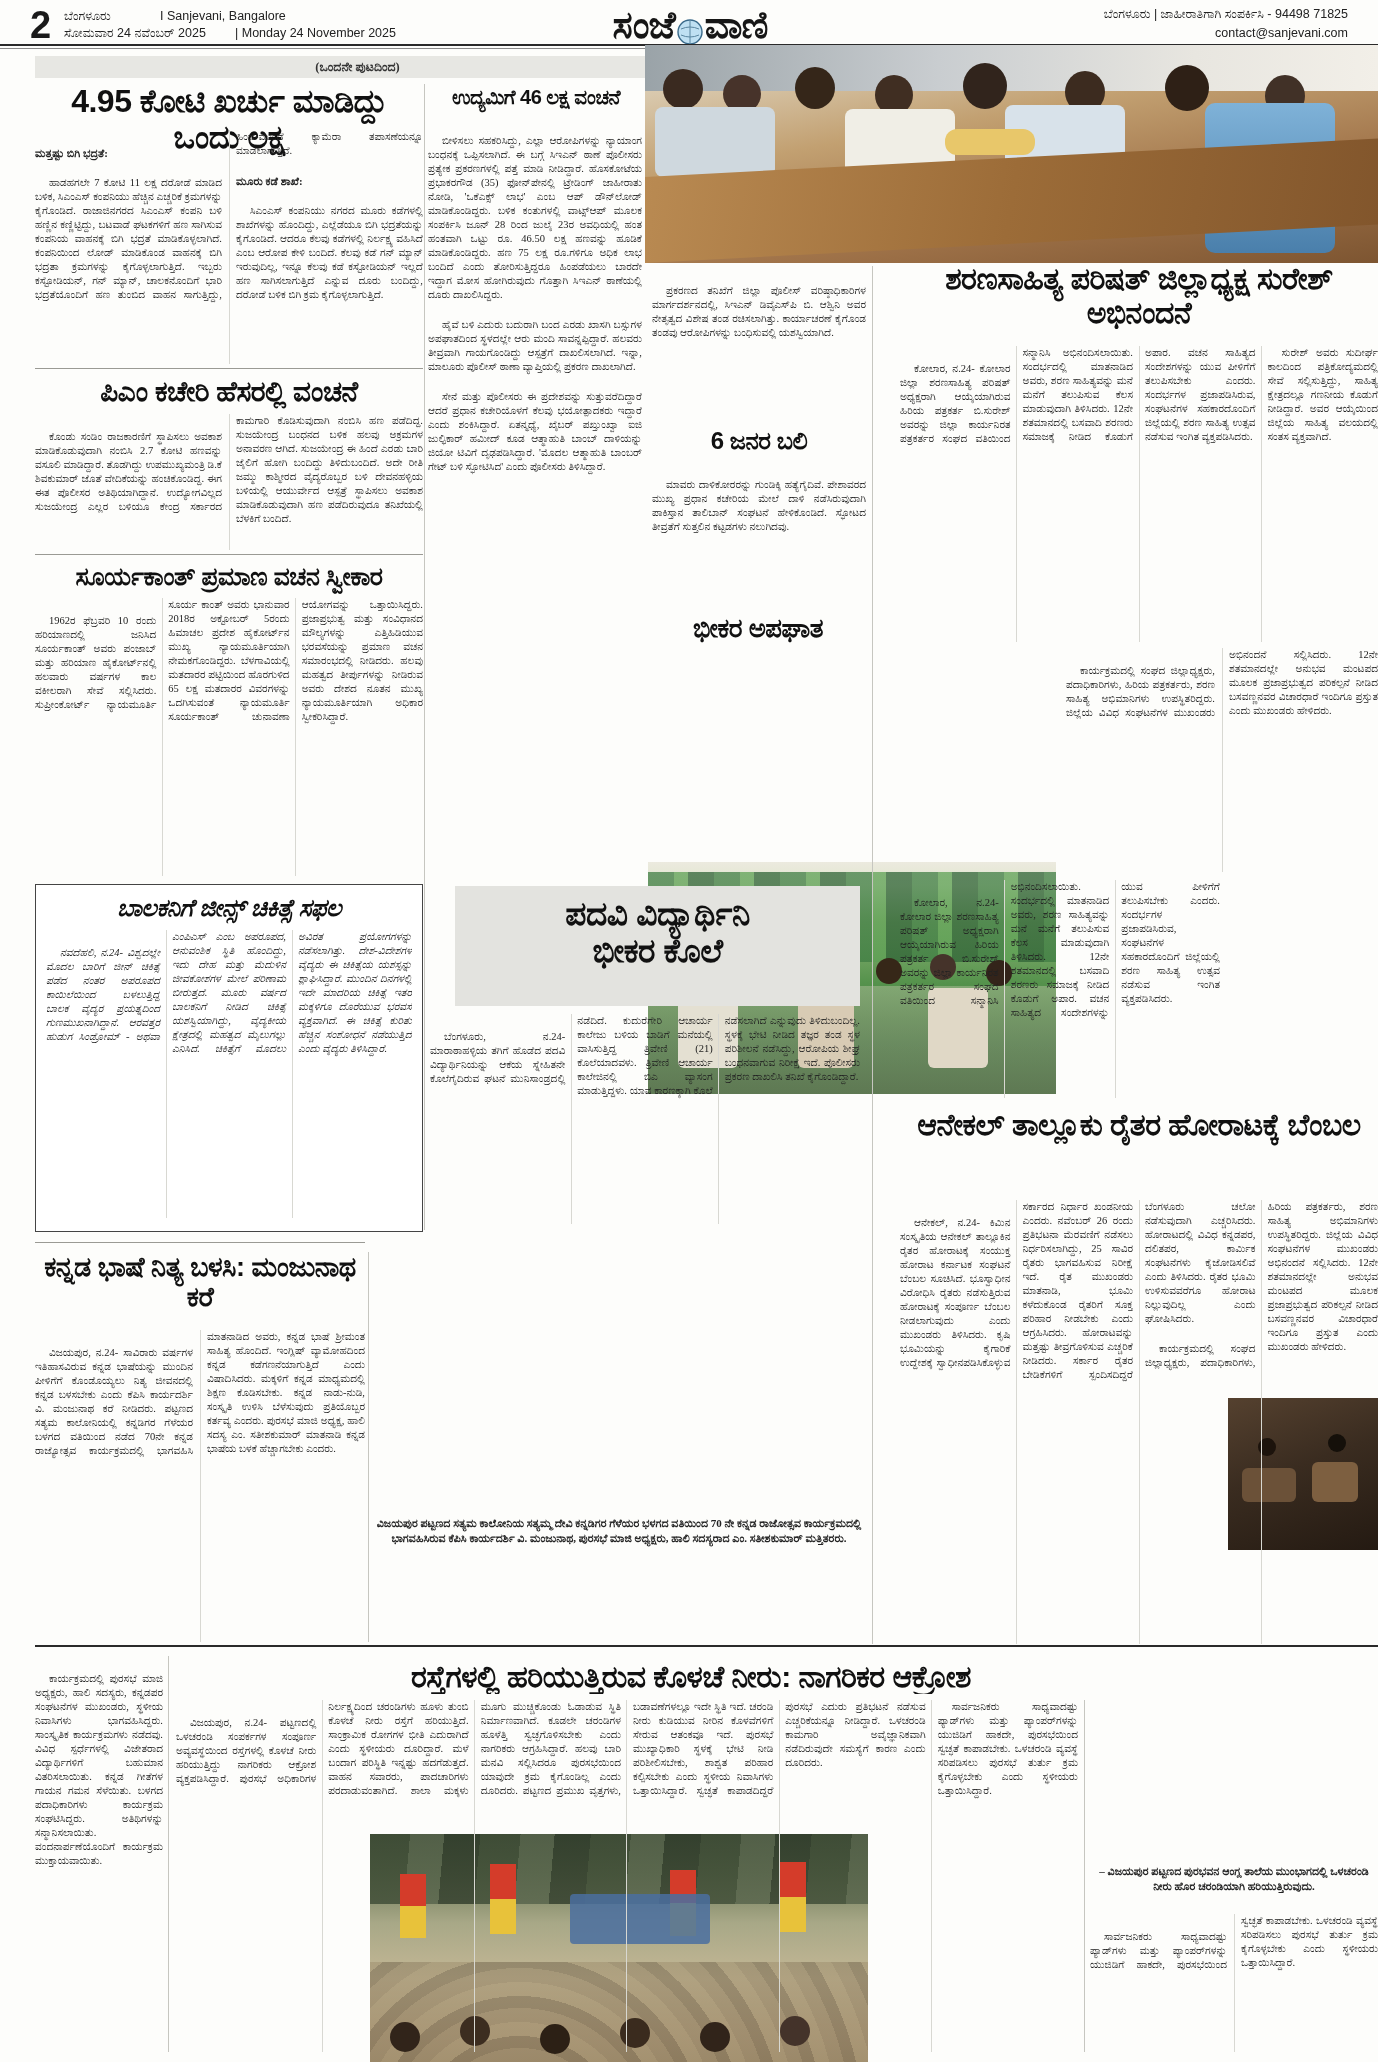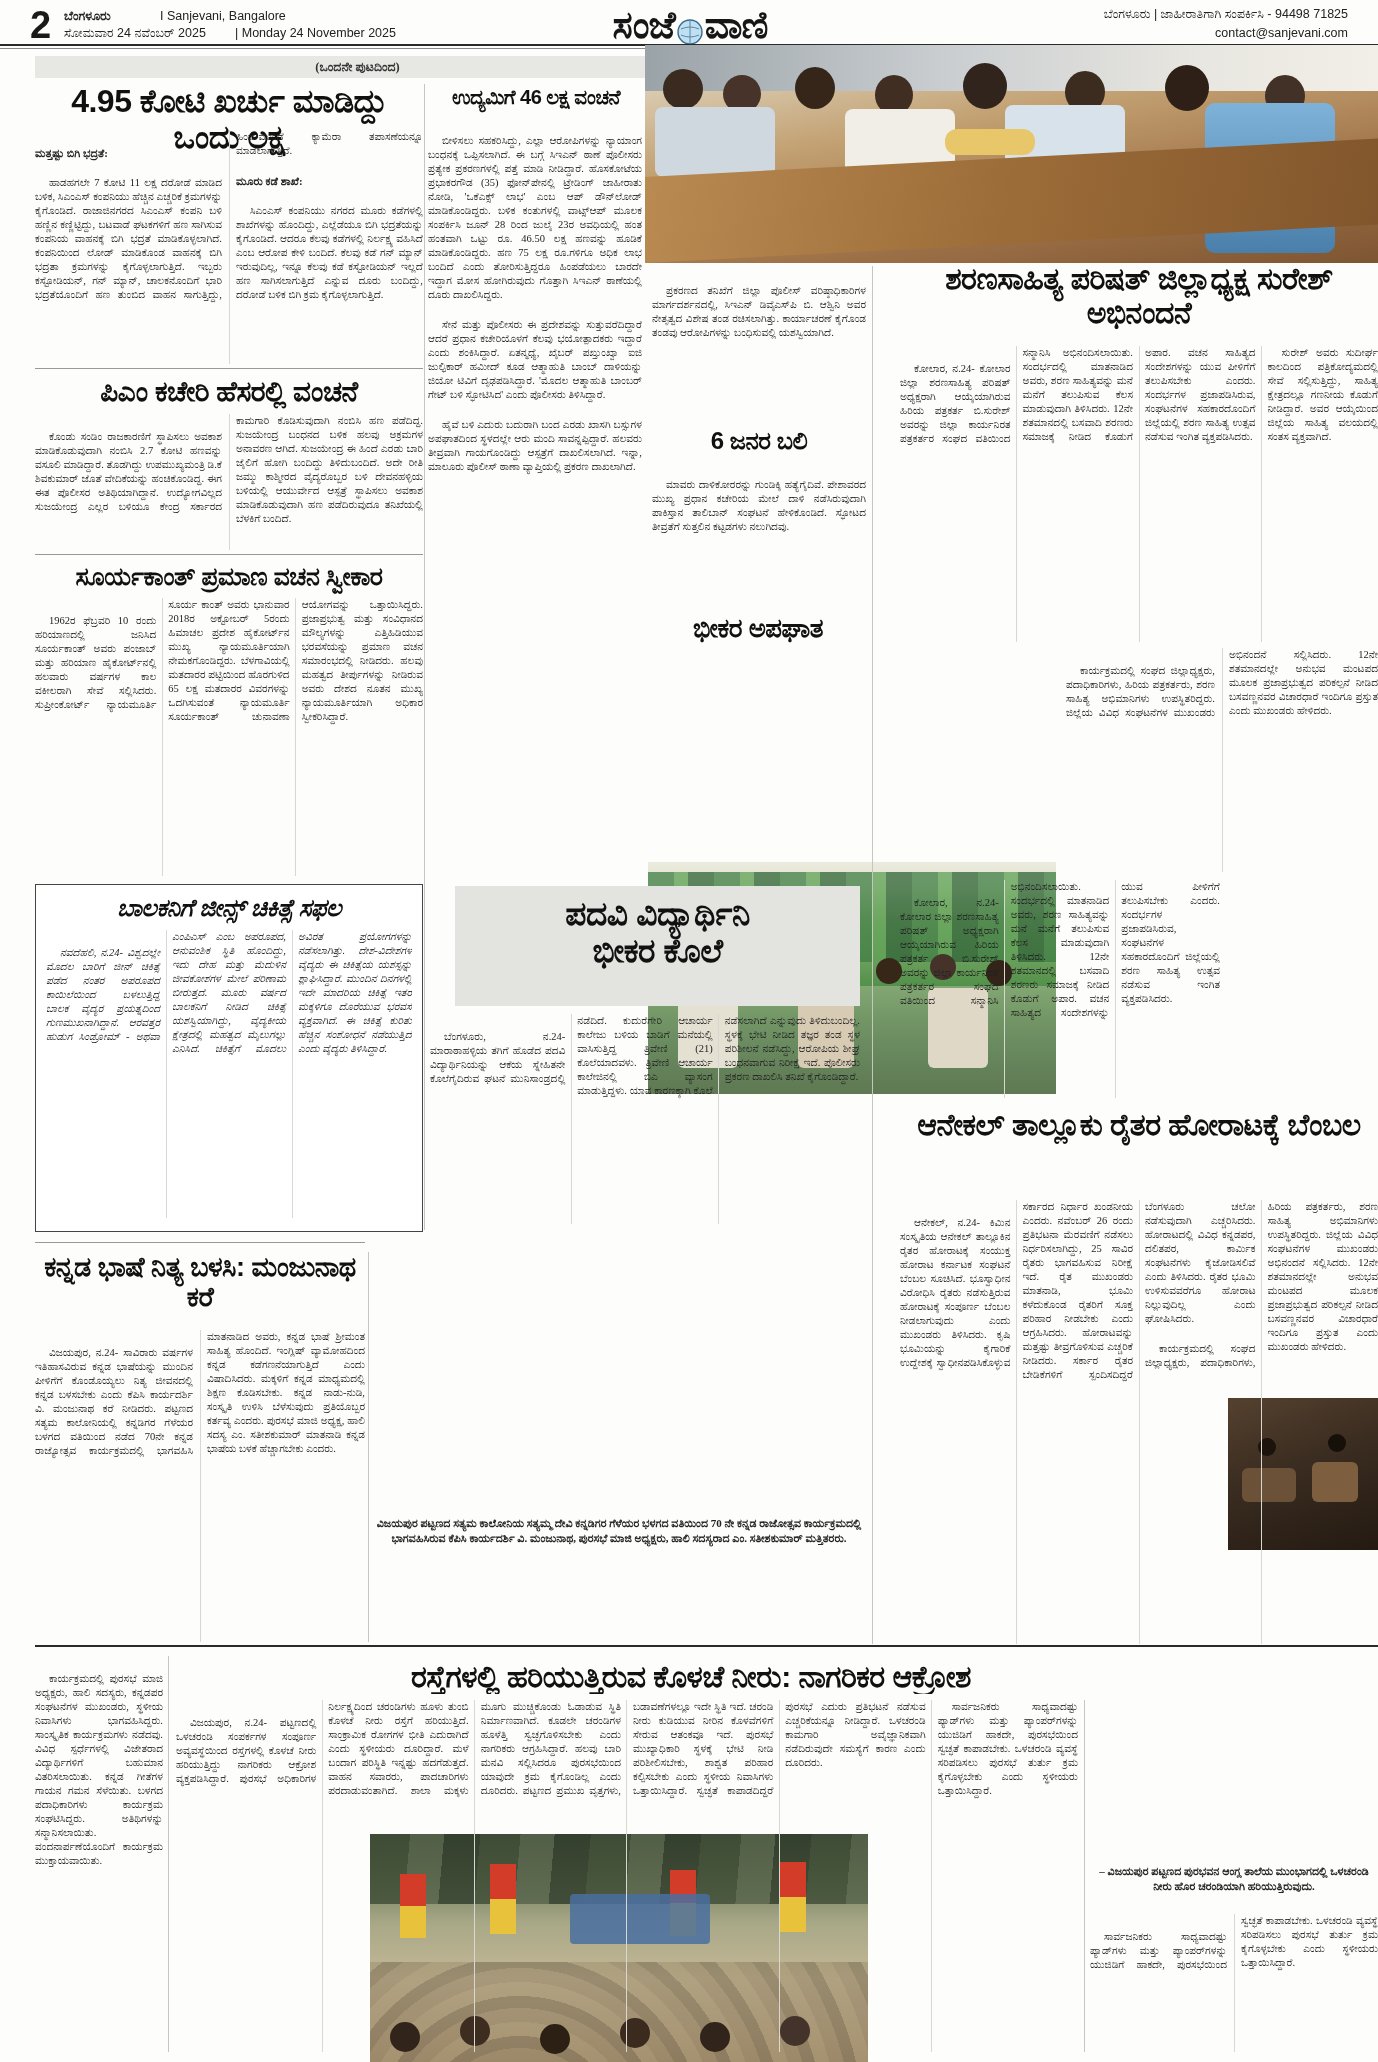--- a/index.html
+++ b/index.html
@@ -29,21 +29,21 @@
   .boxed{border:1.6px solid #444;font-style:italic;}
   .mast{font-family:"Liberation Sans",sans-serif;font-weight:800;font-size:38px;
         color:#161616;letter-spacing:-1px;}
   .hdr-small{font-size:12.5px;line-height:16px;color:#222;font-family:"Liberation Sans",sans-serif;}
 </style>
 </head>
 <body>
 
 <div class="abs" style="left:30px;top:8px;width:650px;height:36px;">
   <span class="abs" style="left:0;top:-4px;font-size:38px;font-weight:700;font-family:'Liberation Sans',sans-serif;">2</span>
-  <span class="abs hdr-small" style="left:34px;top:0;font-weight:700;">ಬೆಂಗಳೂರು</span>
+  <span class="abs hdr-small" style="left:34px;top:0;font-weight:400;">ಬೆಂಗಳೂರು</span>
   <span class="abs hdr-small" style="left:130px;top:0;text-align:right;">I  Sanjevani, Bangalore</span>
   <span class="abs hdr-small" style="left:34px;top:17px;">ಸೋಮವಾರ 24 ನವೆಂಬರ್ 2025</span>
   <span class="abs hdr-small" style="left:205px;top:17px;">|  Monday  24  November  2025</span>
 </div>
 
 <div class="abs" style="left:560px;top:4px;width:260px;height:40px;text-align:center;">
   <span class="mast">ಸಂಜೆ</span><span style="display:inline-block;vertical-align:middle;margin:0 2px;"><svg width="26" height="26" viewBox="0 0 26 26">
         <circle cx="13" cy="13" r="12" fill="#bfe0f2" stroke="#3a6a8a" stroke-width="1.4"></circle>
         <path d="M4 10 Q13 6 22 10 M4 16 Q13 20 22 16 M13 1 V25" stroke="#5a86a0" stroke-width="1" fill="none"></path>
       </svg></span><span class="mast">ವಾಣಿ</span>
@@ -97,22 +97,22 @@
 <div class="abs rule-h" style="left:35px;top:554px;width:388px;"></div>
 
 <div class="abs hl" style="left:35px;top:562px;width:388px;font-size:25px;">ಸೂರ್ಯಕಾಂತ್ ಪ್ರಮಾಣ ವಚನ ಸ್ವೀಕಾರ</div>
 <div class="abs body-text cols3" style="left:35px;top:598px;width:388px;height:278px;">
   <p>1962ರ ಫೆಬ್ರವರಿ 10 ರಂದು ಹರಿಯಾಣದಲ್ಲಿ ಜನಿಸಿದ ಸೂರ್ಯಕಾಂತ್ ಅವರು ಪಂಜಾಬ್ ಮತ್ತು ಹರಿಯಾಣ ಹೈಕೋರ್ಟ್‌ನಲ್ಲಿ ಹಲವಾರು ವರ್ಷಗಳ ಕಾಲ ವಕೀಲರಾಗಿ ಸೇವೆ ಸಲ್ಲಿಸಿದರು. ಸುಪ್ರೀಂಕೋರ್ಟ್ ನ್ಯಾಯಮೂರ್ತಿ ಸೂರ್ಯ ಕಾಂತ್ ಅವರು ಭಾನುವಾರ 2018ರ ಅಕ್ಟೋಬರ್ 5ರಂದು ಹಿಮಾಚಲ ಪ್ರದೇಶ ಹೈಕೋರ್ಟ್‌ನ ಮುಖ್ಯ ನ್ಯಾಯಮೂರ್ತಿಯಾಗಿ ನೇಮಕಗೊಂಡಿದ್ದರು. ಬೆಳಗಾವಿಯಲ್ಲಿ ಮತದಾರರ ಪಟ್ಟಿಯಿಂದ ಹೊರಗುಳಿದ 65 ಲಕ್ಷ ಮತದಾರರ ವಿವರಗಳನ್ನು ಒದಗಿಸುವಂತೆ ನ್ಯಾಯಮೂರ್ತಿ ಸೂರ್ಯಕಾಂತ್ ಚುನಾವಣಾ ಆಯೋಗವನ್ನು ಒತ್ತಾಯಿಸಿದ್ದರು. ಪ್ರಜಾಪ್ರಭುತ್ವ ಮತ್ತು ಸಂವಿಧಾನದ ಮೌಲ್ಯಗಳನ್ನು ಎತ್ತಿಹಿಡಿಯುವ ಭರವಸೆಯನ್ನು ಪ್ರಮಾಣ ವಚನ ಸಮಾರಂಭದಲ್ಲಿ ನೀಡಿದರು. ಹಲವು ಮಹತ್ವದ ತೀರ್ಪುಗಳನ್ನು ನೀಡಿರುವ ಅವರು ದೇಶದ ನೂತನ ಮುಖ್ಯ ನ್ಯಾಯಮೂರ್ತಿಯಾಗಿ ಅಧಿಕಾರ ಸ್ವೀಕರಿಸಿದ್ದಾರೆ.</p>
 </div>
 
 <div class="abs hl" style="left:428px;top:86px;width:216px;font-size:20px;white-space:nowrap;">ಉದ್ಯಮಿಗೆ 46 ಲಕ್ಷ ವಂಚನೆ</div>
 <div class="abs body-text" style="left:428px;top:118px;width:214px;height:758px;">
   <p>ಬೀಳಿಸಲು ಸಹಕರಿಸಿದ್ದು, ಎಲ್ಲಾ ಆರೋಪಿಗಳನ್ನು ನ್ಯಾಯಾಂಗ ಬಂಧನಕ್ಕೆ ಒಪ್ಪಿಸಲಾಗಿದೆ. ಈ ಬಗ್ಗೆ ಸಿಇಎನ್ ಠಾಣೆ ಪೊಲೀಸರು ಪ್ರತ್ಯೇಕ ಪ್ರಕರಣಗಳಲ್ಲಿ ಪತ್ತೆ ಮಾಡಿ ನೀಡಿದ್ದಾರೆ. ಹೊಸಕೋಟೆಯ ಪ್ರಭಾಕರಗೌಡ (35) ಫೋನ್‌ಪೇನಲ್ಲಿ ಟ್ರೇಡಿಂಗ್ ಜಾಹೀರಾತು ನೋಡಿ, 'ಒಕೆಎಕ್ಸ್ ಲಾಭ' ಎಂಬ ಆಪ್ ಡೌನ್‌ಲೋಡ್ ಮಾಡಿಕೊಂಡಿದ್ದರು. ಬಳಿಕ ಕಂತುಗಳಲ್ಲಿ ವಾಟ್ಸ್‌ಆಪ್ ಮೂಲಕ ಸಂಪರ್ಕಿಸಿ ಜೂನ್ 28 ರಿಂದ ಜುಲೈ 23ರ ಅವಧಿಯಲ್ಲಿ ಹಂತ ಹಂತವಾಗಿ ಒಟ್ಟು ರೂ. 46.50 ಲಕ್ಷ ಹಣವನ್ನು ಹೂಡಿಕೆ ಮಾಡಿಕೊಂಡಿದ್ದರು. ಹಣ 75 ಲಕ್ಷ ರೂ.ಗಳಿಗೂ ಅಧಿಕ ಲಾಭ ಬಂದಿದೆ ಎಂದು ತೋರಿಸುತ್ತಿದ್ದರೂ ಹಿಂಪಡೆಯಲು ಬಾರದೇ ಇದ್ದಾಗ ಮೋಸ ಹೋಗಿರುವುದು ಗೊತ್ತಾಗಿ ಸಿಇಎನ್ ಠಾಣೆಯಲ್ಲಿ ದೂರು ದಾಖಲಿಸಿದ್ದರು.</p>
+  <p>ಹೈವೆ ಬಳಿ ಎದುರು ಬದುರಾಗಿ ಬಂದ ಎರಡು ಖಾಸಗಿ ಬಸ್ಸುಗಳ ಅಪಘಾತದಿಂದ ಸ್ಥಳದಲ್ಲೇ ಆರು ಮಂದಿ ಸಾವನ್ನಪ್ಪಿದ್ದಾರೆ. ಹಲವರು ತೀವ್ರವಾಗಿ ಗಾಯಗೊಂಡಿದ್ದು ಆಸ್ಪತ್ರೆಗೆ ದಾಖಲಿಸಲಾಗಿದೆ. ಇನ್ನಾ, ಮಾಲೂರು ಪೊಲೀಸ್ ಠಾಣಾ ವ್ಯಾಪ್ತಿಯಲ್ಲಿ ಪ್ರಕರಣ ದಾಖಲಾಗಿದೆ.</p>
   <p>ಸೇನೆ ಮತ್ತು ಪೊಲೀಸರು ಈ ಪ್ರದೇಶವನ್ನು ಸುತ್ತುವರೆದಿದ್ದಾರೆ ಆದರೆ ಪ್ರಧಾನ ಕಚೇರಿಯೊಳಗೆ ಕೆಲವು ಭಯೋತ್ಪಾದಕರು ಇದ್ದಾರೆ ಎಂದು ಶಂಕಿಸಿದ್ದಾರೆ. ಏತನ್ಮಧ್ಯೆ, ಖೈಬರ್ ಪಖ್ತುಂಖ್ವಾ ಐಜಿ ಜುಲ್ಫಿಕಾರ್ ಹಮೀದ್ ಕೂಡ ಆತ್ಮಾಹುತಿ ಬಾಂಬ್ ದಾಳಿಯನ್ನು ಜಿಯೋ ಟಿವಿಗೆ ದೃಢಪಡಿಸಿದ್ದಾರೆ. 'ಮೊದಲ ಆತ್ಮಾಹುತಿ ಬಾಂಬರ್ ಗೇಟ್ ಬಳಿ ಸ್ಫೋಟಿಸಿದ' ಎಂದು ಪೊಲೀಸರು ತಿಳಿಸಿದ್ದಾರೆ.</p>
-  <p>ಹೈವೆ ಬಳಿ ಎದುರು ಬದುರಾಗಿ ಬಂದ ಎರಡು ಖಾಸಗಿ ಬಸ್ಸುಗಳ ಅಪಘಾತದಿಂದ ಸ್ಥಳದಲ್ಲೇ ಆರು ಮಂದಿ ಸಾವನ್ನಪ್ಪಿದ್ದಾರೆ. ಹಲವರು ತೀವ್ರವಾಗಿ ಗಾಯಗೊಂಡಿದ್ದು ಆಸ್ಪತ್ರೆಗೆ ದಾಖಲಿಸಲಾಗಿದೆ. ಇನ್ನಾ, ಮಾಲೂರು ಪೊಲೀಸ್ ಠಾಣಾ ವ್ಯಾಪ್ತಿಯಲ್ಲಿ ಪ್ರಕರಣ ದಾಖಲಾಗಿದೆ.</p>
 </div>
 
 <div class="abs body-text" style="left:652px;top:268px;width:214px;height:156px;">
   <p>ಪ್ರಕರಣದ ತನಿಖೆಗೆ ಜಿಲ್ಲಾ ಪೊಲೀಸ್ ವರಿಷ್ಠಾಧಿಕಾರಿಗಳ ಮಾರ್ಗದರ್ಶನದಲ್ಲಿ, ಸಿಇಎನ್ ಡಿವೈಎಸ್‌ಪಿ ಬಿ. ಆಶ್ವಿನಿ ಅವರ ನೇತೃತ್ವದ ವಿಶೇಷ ತಂಡ ರಚಿಸಲಾಗಿತ್ತು. ಕಾರ್ಯಾಚರಣೆ ಕೈಗೊಂಡ ತಂಡವು ಆರೋಪಿಗಳನ್ನು ಬಂಧಿಸುವಲ್ಲಿ ಯಶಸ್ವಿಯಾಗಿದೆ.</p>
 </div>
 
 <div class="abs hl" style="left:652px;top:428px;width:214px;font-size:24px;">6 ಜನರ ಬಲಿ</div>
 <div class="abs body-text" style="left:652px;top:462px;width:214px;height:132px;">
   <p>ಮಾವರು ದಾಳಿಕೋರರನ್ನು ಗುಂಡಿಕ್ಕಿ ಹತ್ಯೆಗೈದಿವೆ. ಪೇಶಾವರದ ಮುಖ್ಯ ಪ್ರಧಾನ ಕಚೇರಿಯ ಮೇಲೆ ದಾಳಿ ನಡೆಸಿರುವುದಾಗಿ ಪಾಕಿಸ್ತಾನ ತಾಲಿಬಾನ್ ಸಂಘಟನೆ ಹೇಳಿಕೊಂಡಿದೆ. ಸ್ಫೋಟದ ತೀವ್ರತೆಗೆ ಸುತ್ತಲಿನ ಕಟ್ಟಡಗಳು ನಲುಗಿದವು.</p>
 </div>

